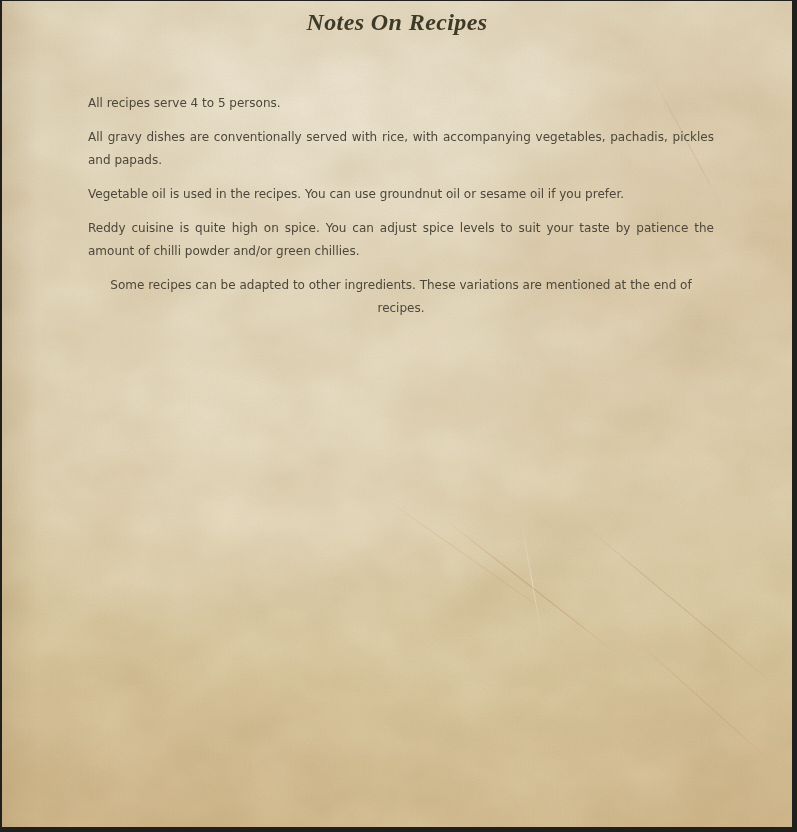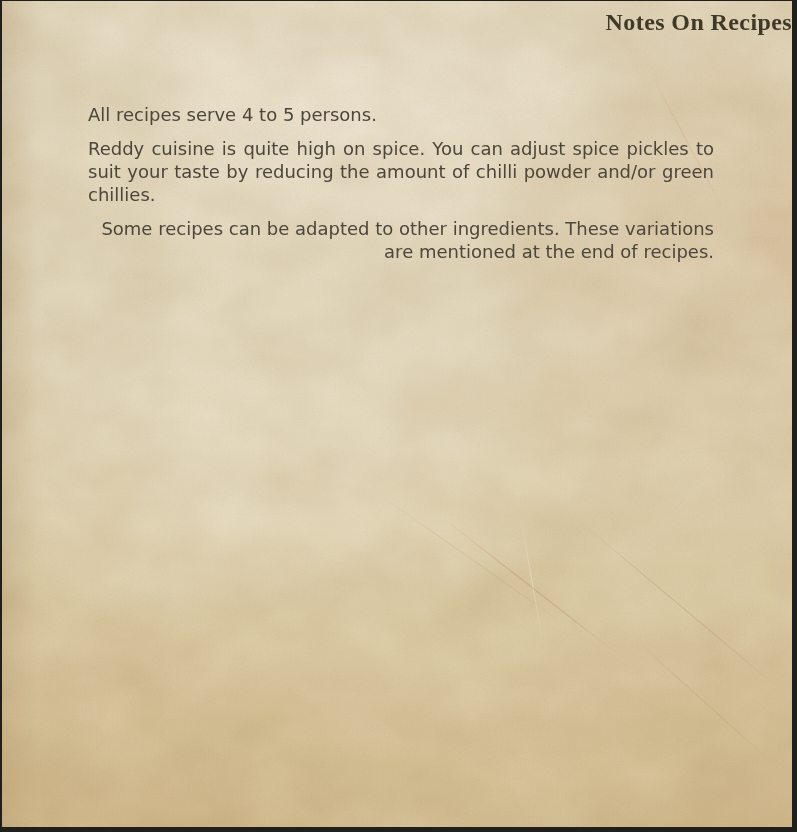--- a/index.html
+++ b/index.html
@@ -60,44 +60,45 @@
   .s5 { width: 180px; left: 612px; top: 700px; transform: rotate(42deg); opacity: .6; }
   .s6 { width: 120px; left: 470px; top: 580px; transform: rotate(80deg); opacity: .7;
         background: linear-gradient(to right, rgba(255,250,235,0), rgba(255,250,235,0.55), rgba(255,250,235,0)); }
 
   .title {
     position: absolute;
     top: 6px;
     left: 0;
     right: 0;
     margin: 0;
-    text-align: right;
+    text-align: center;
     font-family: "Liberation Serif", serif;
     font-weight: 700;
     font-size: 24px;
     line-height: 30px;
     letter-spacing: 0.4px;
     color: #3f3a28;
+    font-style: italic;
   }
 
   .content {
     position: absolute;
-    top: 102px;
+    top: 91px;
     left: 86px;
     width: 626px;
-    font-size: 18px;
+    font-size: 12px;
     line-height: 23px;
     color: #4c473b;
   }
   .content p {
     margin: 0 0 11px 0;
     text-align: justify;
   }
   .content p.last {
-    text-align: right;
+    text-align: center;
   }
 </style>
 </head>
 <body>
 
 <div class="frame">
   <div class="page">
 
     <svg class="texture" xmlns="http://www.w3.org/2000/svg" width="790" height="826">
       <filter id="blotch" x="0" y="0" width="100%" height="100%">
@@ -116,18 +117,20 @@
     <div class="scratch s2"></div>
     <div class="scratch s3"></div>
     <div class="scratch s4"></div>
     <div class="scratch s5"></div>
     <div class="scratch s6"></div>
 
     <h1 class="title">Notes On Recipes</h1>
 
     <div class="content">
       <p>All recipes serve 4 to 5 persons.</p>
-      <p>Reddy cuisine is quite high on spice. You can adjust spice pickles to suit your taste by reducing the amount of chilli powder and/or green chillies.</p>
+      <p>All gravy dishes are conventionally served with rice, with accompanying vegetables, pachadis, pickles and papads.</p>
+      <p>Vegetable oil is used in the recipes. You can use groundnut oil or sesame oil if you prefer.</p>
+      <p>Reddy cuisine is quite high on spice. You can adjust spice levels to suit your taste by patience the amount of chilli powder and/or green chillies.</p>
       <p class="last">Some recipes can be adapted to other ingredients. These variations are mentioned at the end of recipes.</p>
     </div>
 
   </div>
 </div>
 
 </body></html>

